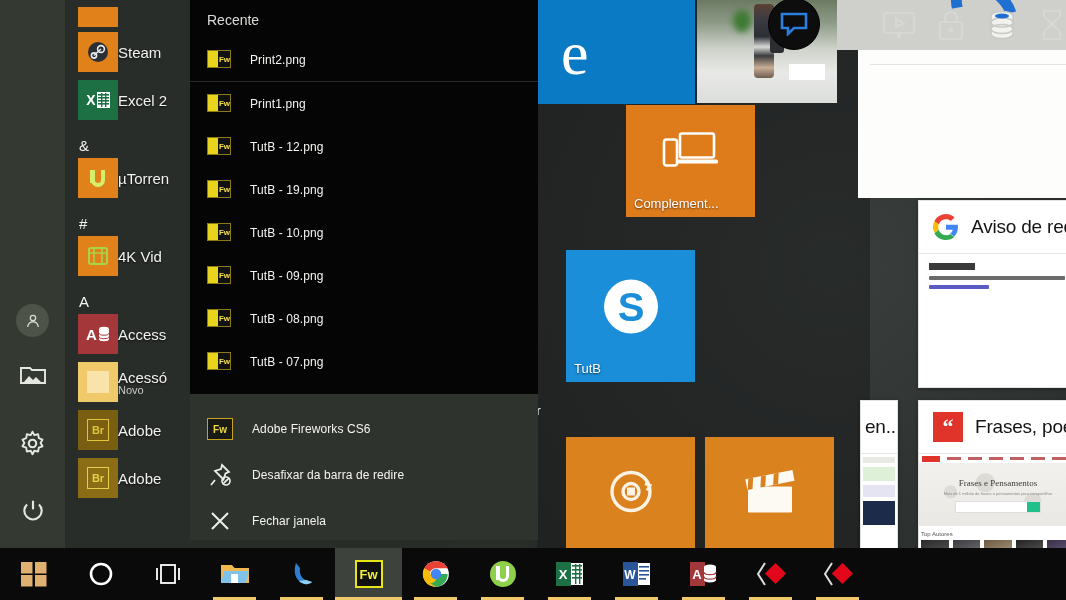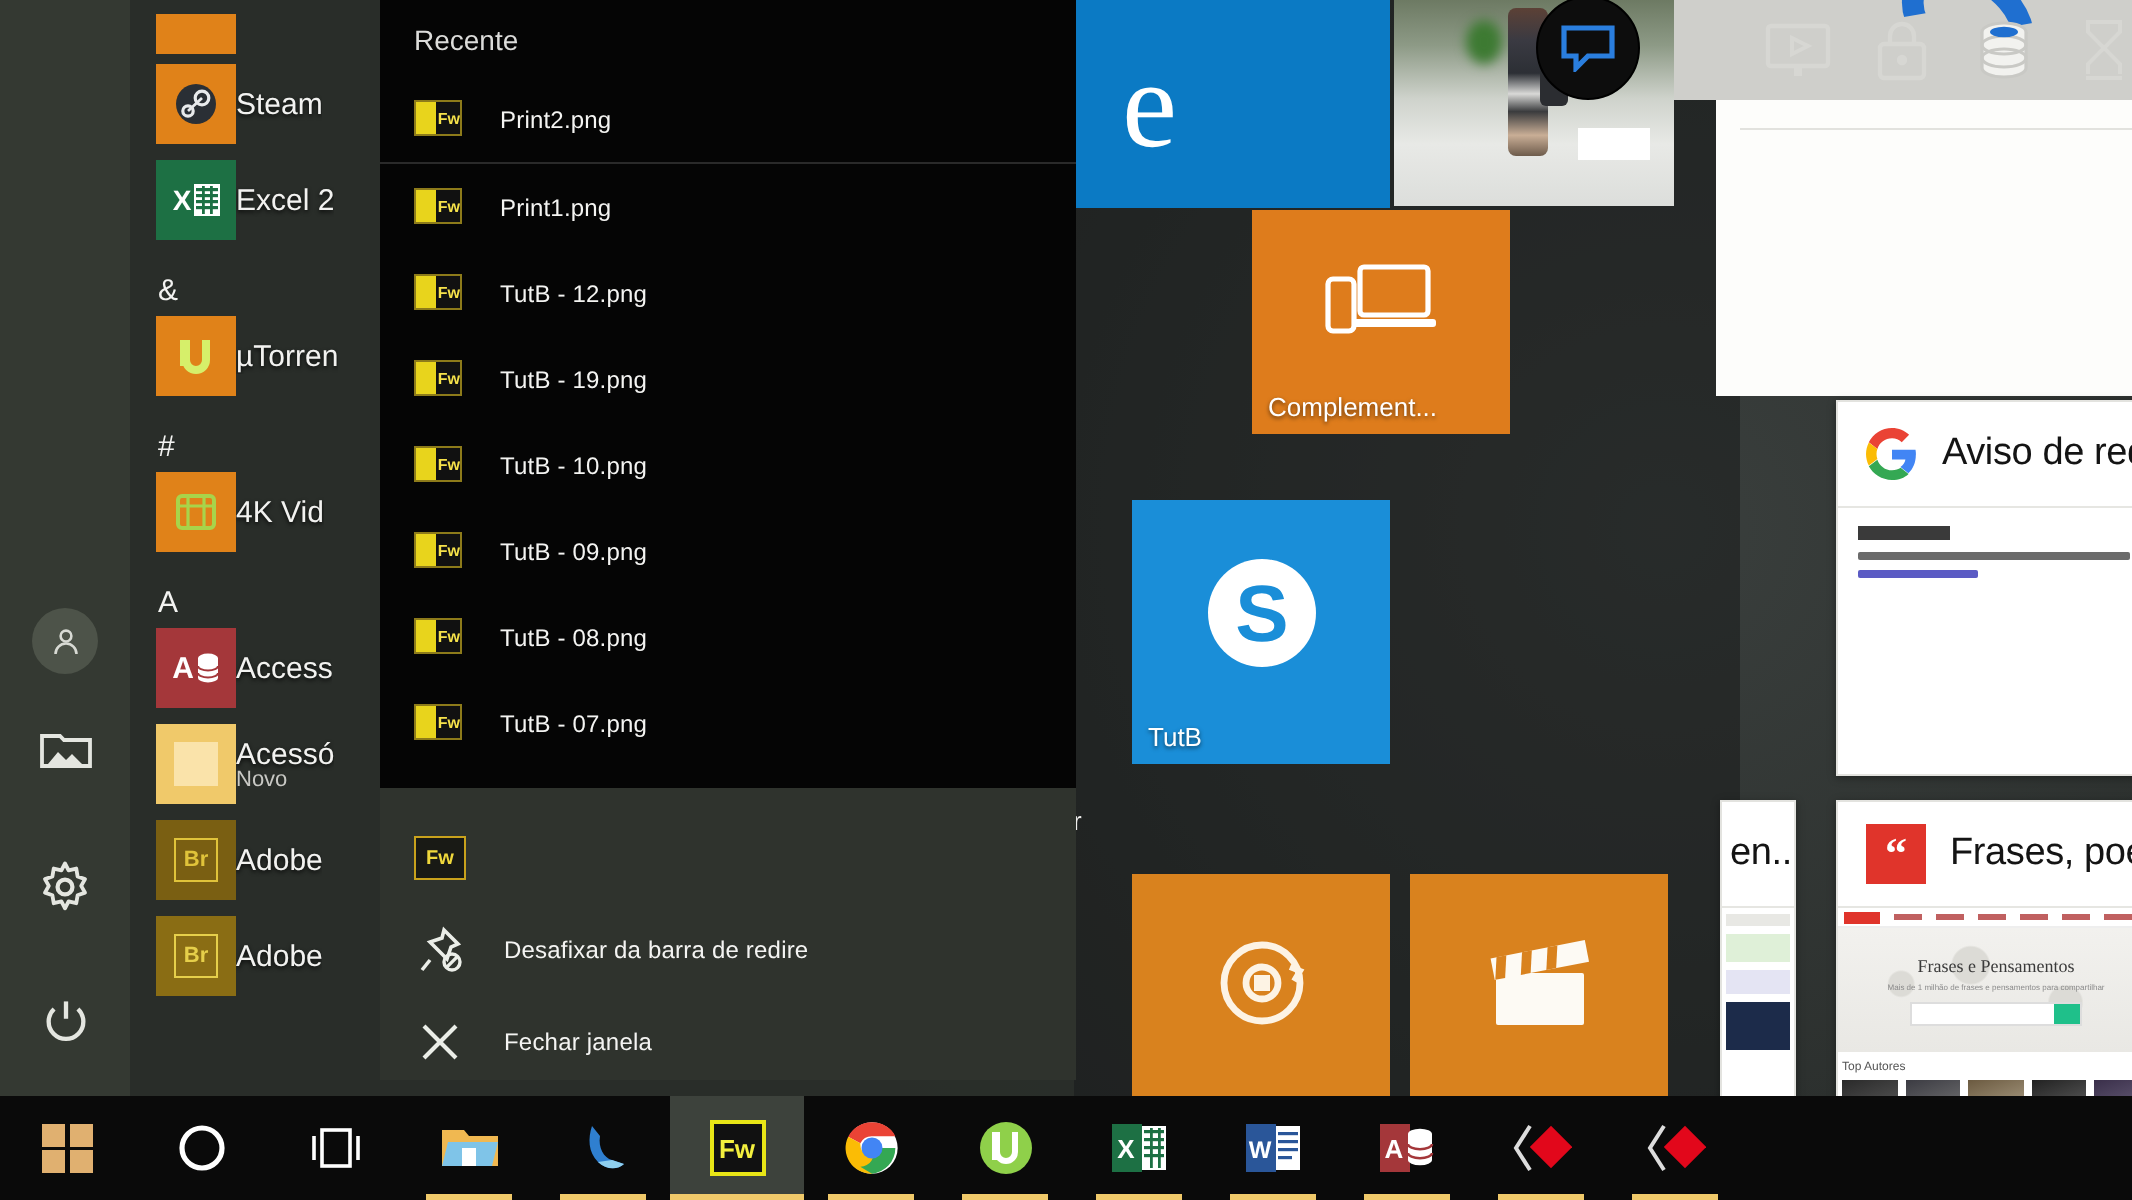--- a/index.html
+++ b/index.html
@@ -551,20 +551,21 @@
         <div class="jl-txt">TutB - 07.png</div>
       </div>
     </div>
 
     <div class="jump-bot">
       <div style="height:12px"></div>
       <div class="jl-item2">
         <div class="jl-app-ico">
             <span>Fw</span>
           </div>
+        <div class="jl-txt">Adobe Fireworks CS6</div>
       </div>
       <div class="jl-item2">
         <div class="jl-gicon">
           <svg width="24" height="24" viewBox="0 0 24 24">
             <path d="M14 2 l7 7 -3.5 1.5 -2 6 -8.5 -8.5 6 -2 z" fill="none" stroke="#ebeee8" stroke-width="1.8"></path>
             <path d="M7 17 l-4 5" stroke="#ebeee8" stroke-width="1.8"></path>
             <circle cx="18" cy="18" r="4" fill="none" stroke="#ebeee8" stroke-width="1.7"></circle>
             <path d="M15.3 20.7 l5.4 -5.4" stroke="#ebeee8" stroke-width="1.7"></path>
           </svg>
         </div>

